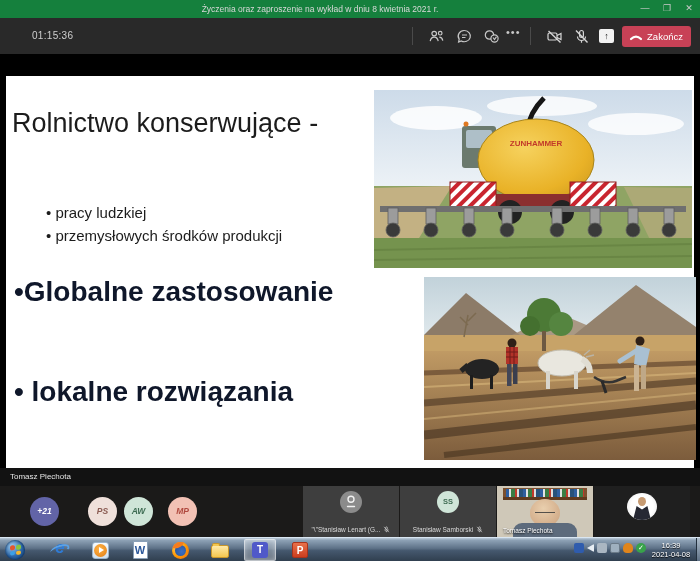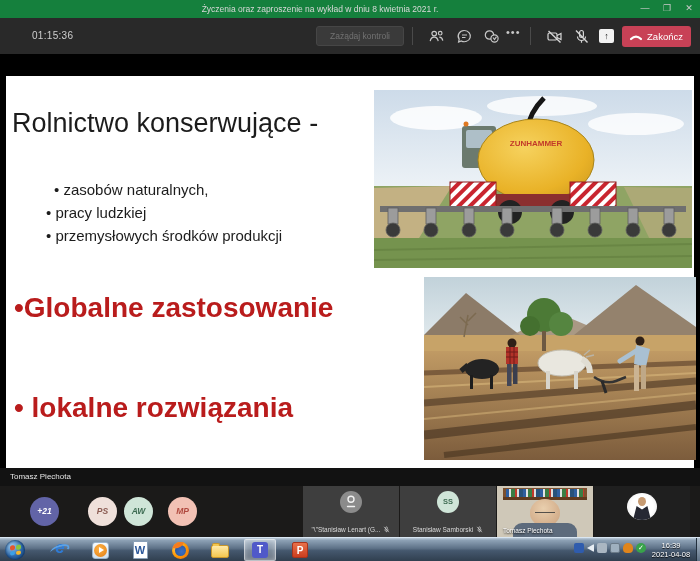--- a/index.html
+++ b/index.html
@@ -33,21 +33,21 @@
 
   
   .stage{position:absolute;left:0;top:54px;width:700px;height:432px;background:#000;}
   .slide{position:absolute;left:6px;top:22px;width:688px;height:392px;background:#ffffff;}
   .s-title{position:absolute;left:6px;top:32px;font-size:27px;color:#1c1c1c;}
   .s-b1{position:absolute;left:18px;top:76px;font-size:16.5px;color:#1c1c1c;}
   .s-sub{position:absolute;font-size:15px;color:#1c1c1c;}
   .s-sub1{left:48px;top:105px;}
   .s-sub2{left:40px;top:128px;}
   .s-sub3{left:40px;top:151px;}
-  .s-big{position:absolute;font-size:28px;font-weight:bold;color:#b91c1c;margin-top:16px;}
+  .s-big{position:absolute;font-size:28px;font-weight:bold;color:#0f172a;}
   .s-big1{left:8px;top:200px;}
   .s-big2{left:8px;top:300px;}
 
   .photo1{position:absolute;left:368px;top:14px;width:318px;height:216px;overflow:hidden;}
   .photo2{position:absolute;left:418px;top:201px;width:272px;height:183px;overflow:hidden;}
 
   
   .presenter-bar{position:absolute;left:0;top:414px;width:700px;height:18px;background:#121212;}
   .presenter-name{position:absolute;left:10px;top:4px;font-size:8px;color:#e4e4e4;}
 
@@ -160,21 +160,20 @@
     <div class="title-text">Życzenia oraz zaproszenie na wykład w dniu 8 kwietnia 2021 r.</div>
     <div class="win-controls">
       <span class="win-btn">—</span>
       <span class="win-btn">❐</span>
       <span class="win-btn">✕</span>
     </div>
   </div>
 
   <div class="toolbar">
     <span class="timer">01:15:36</span>
-    <div class="req-btn">Zażądaj kontroli</div>
     <div class="tb-sep" style="left:412px"></div>
 
     <div class="tb-icon" style="left:428px">
       <svg viewBox="0 0 17 17" fill="none" stroke="#c8c8c8" stroke-width="1.2">
         <circle cx="6.2" cy="5.6" r="2.3"></circle>
           <path d="M2.2 13.2c.5-2.6 2-4 4-4s3.5 1.4 4 4"></path>
         <circle cx="12.2" cy="5.2" r="1.8"></circle>
           <path d="M11.3 9.2c1.9.1 3.1 1.3 3.5 3.4"></path>
       </svg>
     </div>
@@ -213,21 +212,20 @@
       <svg viewBox="0 0 12 8">
         <path d="M1 6 Q6 1 11 6" stroke="#fff" stroke-width="2.2" fill="none" stroke-linecap="round"></path>
       </svg>
       <span class="lbl">Zakończ</span>
     </div>
   </div>
 
   <div class="stage">
     <div class="slide">
       <div class="s-title">Rolnictwo konserwujące -</div>
-      <div class="s-sub s-sub1">•  zasobów naturalnych,</div>
       <div class="s-sub s-sub2">• pracy ludzkiej</div>
       <div class="s-sub s-sub3">• przemysłowych środków produkcji</div>
       <div class="s-big s-big1">•Globalne zastosowanie</div>
       <div class="s-big s-big2">• lokalne rozwiązania</div>
 
       <div class="photo1">
         <svg viewBox="0 0 318 178" width="318" height="178">
           <defs>
             <linearGradient id="skyg" x1="0" y1="0" x2="0" y2="1">
               <stop offset="0" stop-color="#cddbe9"></stop>

